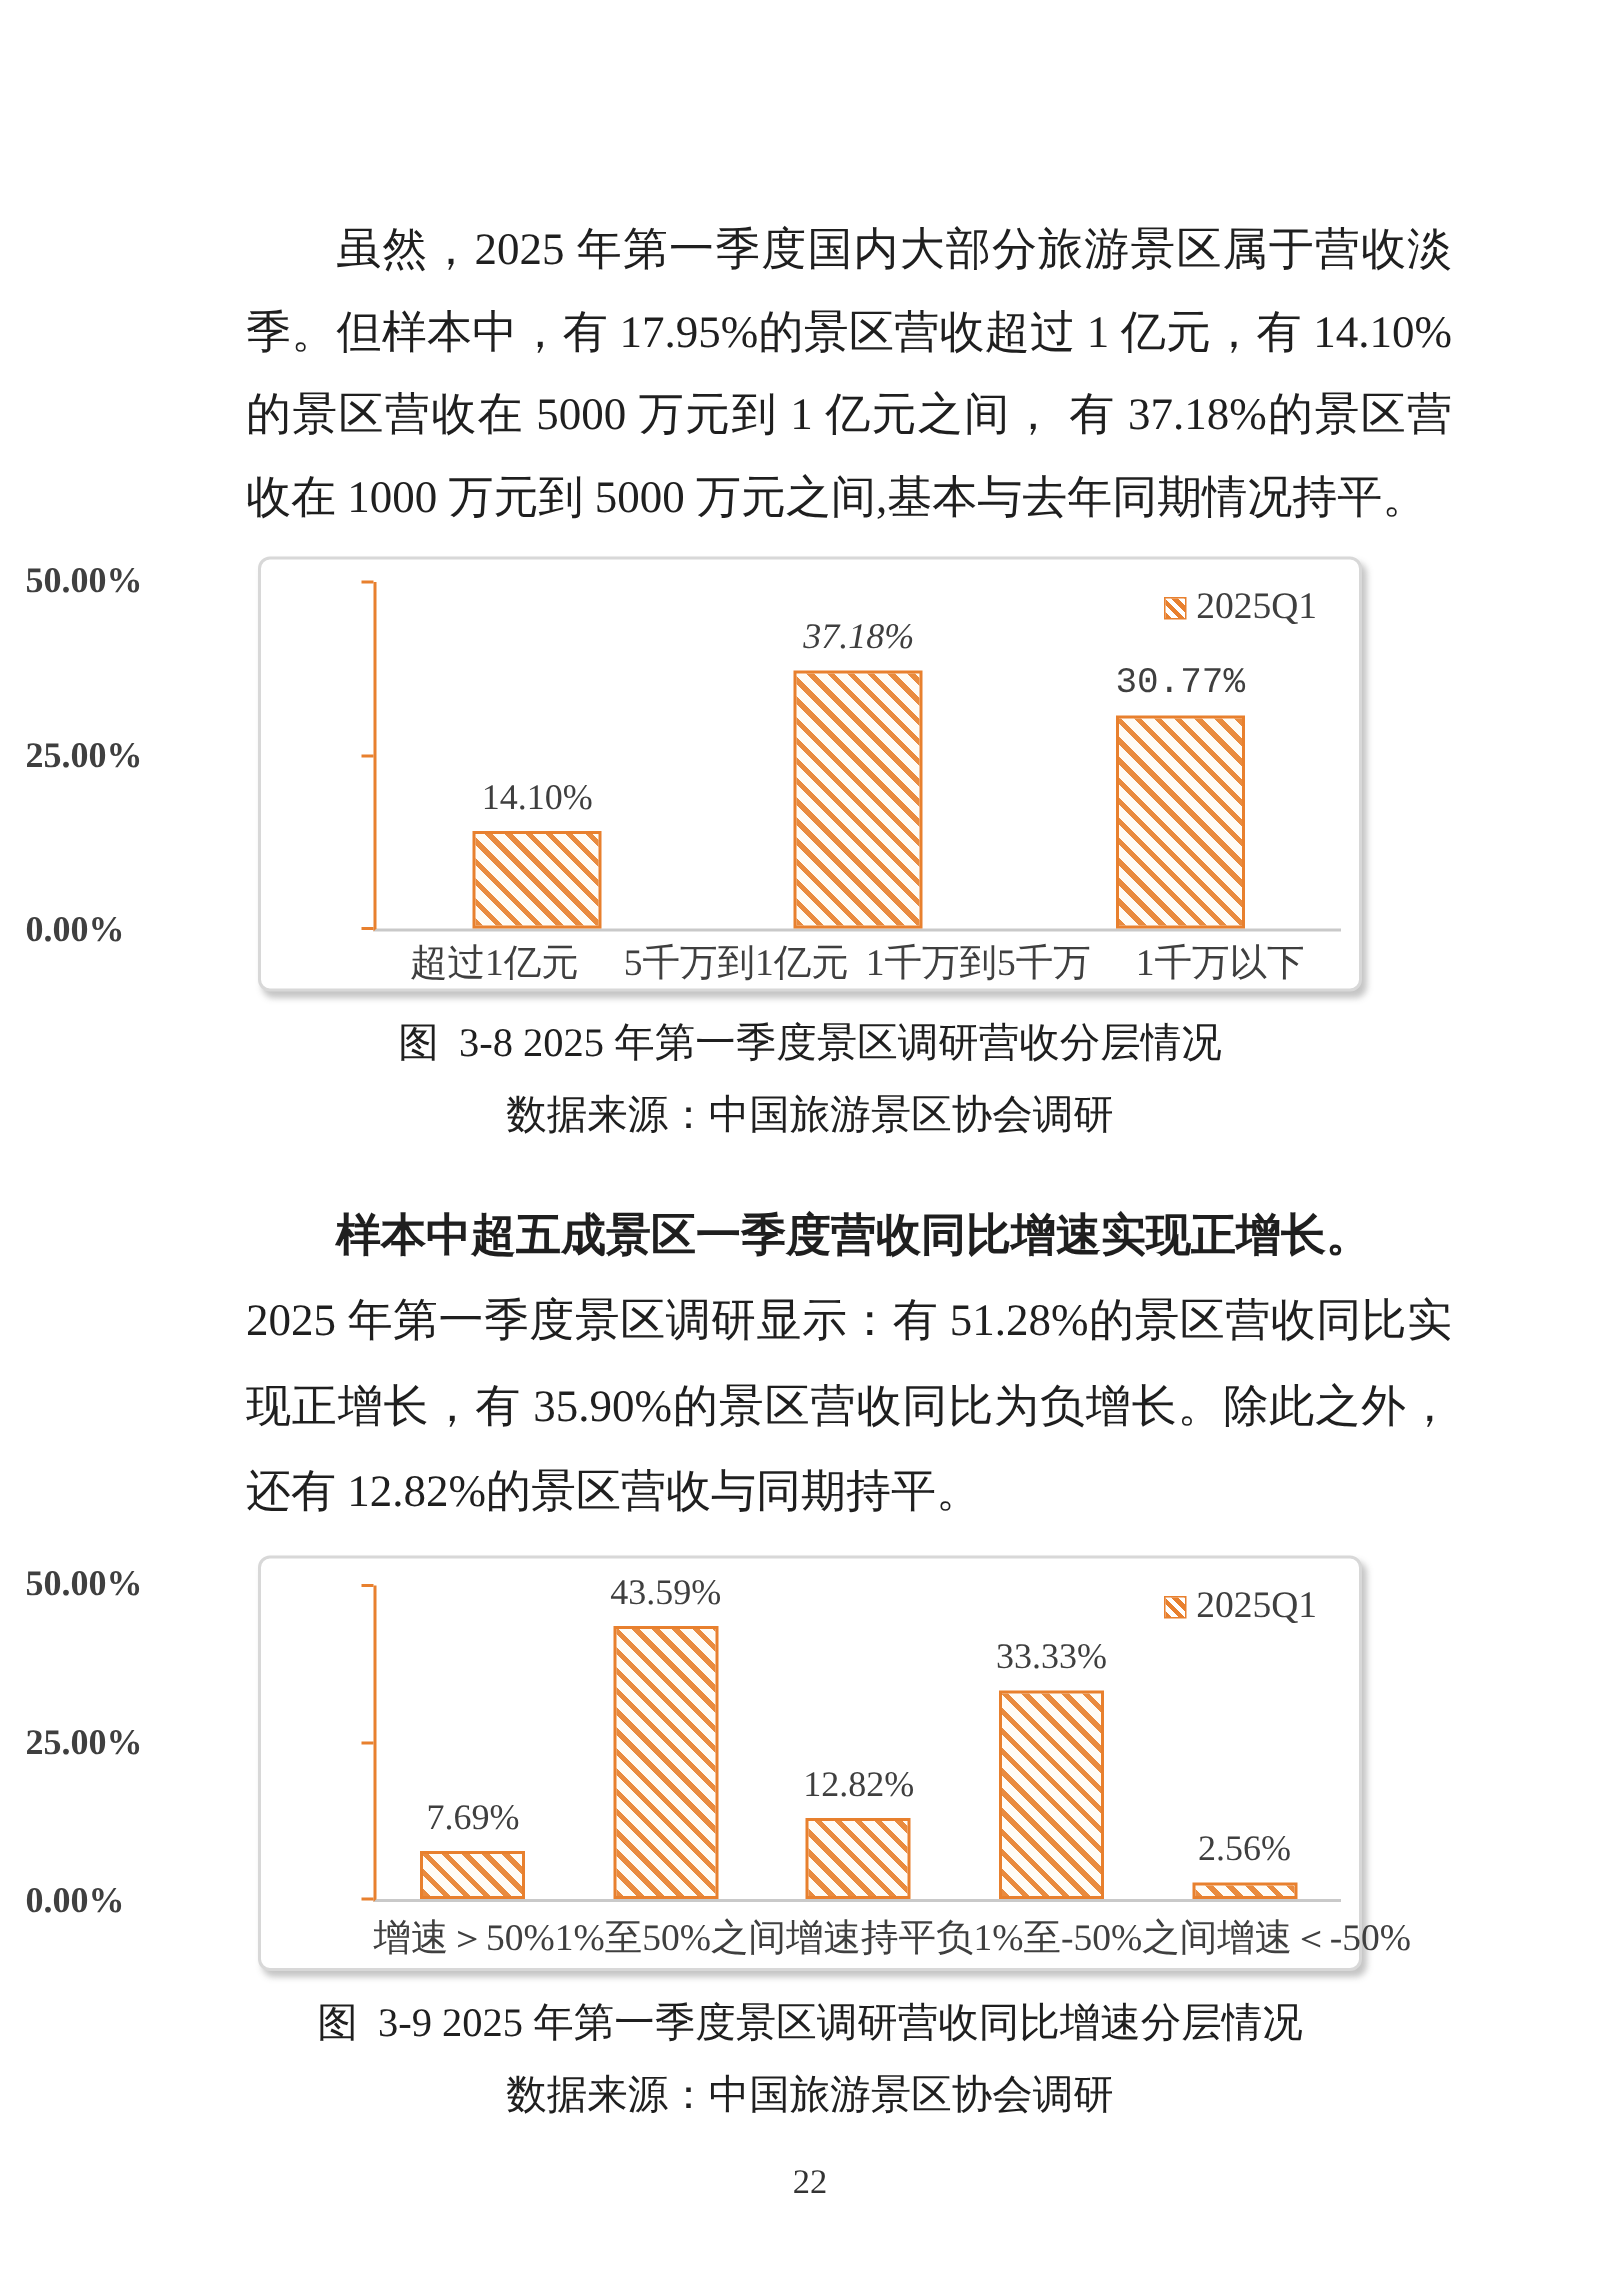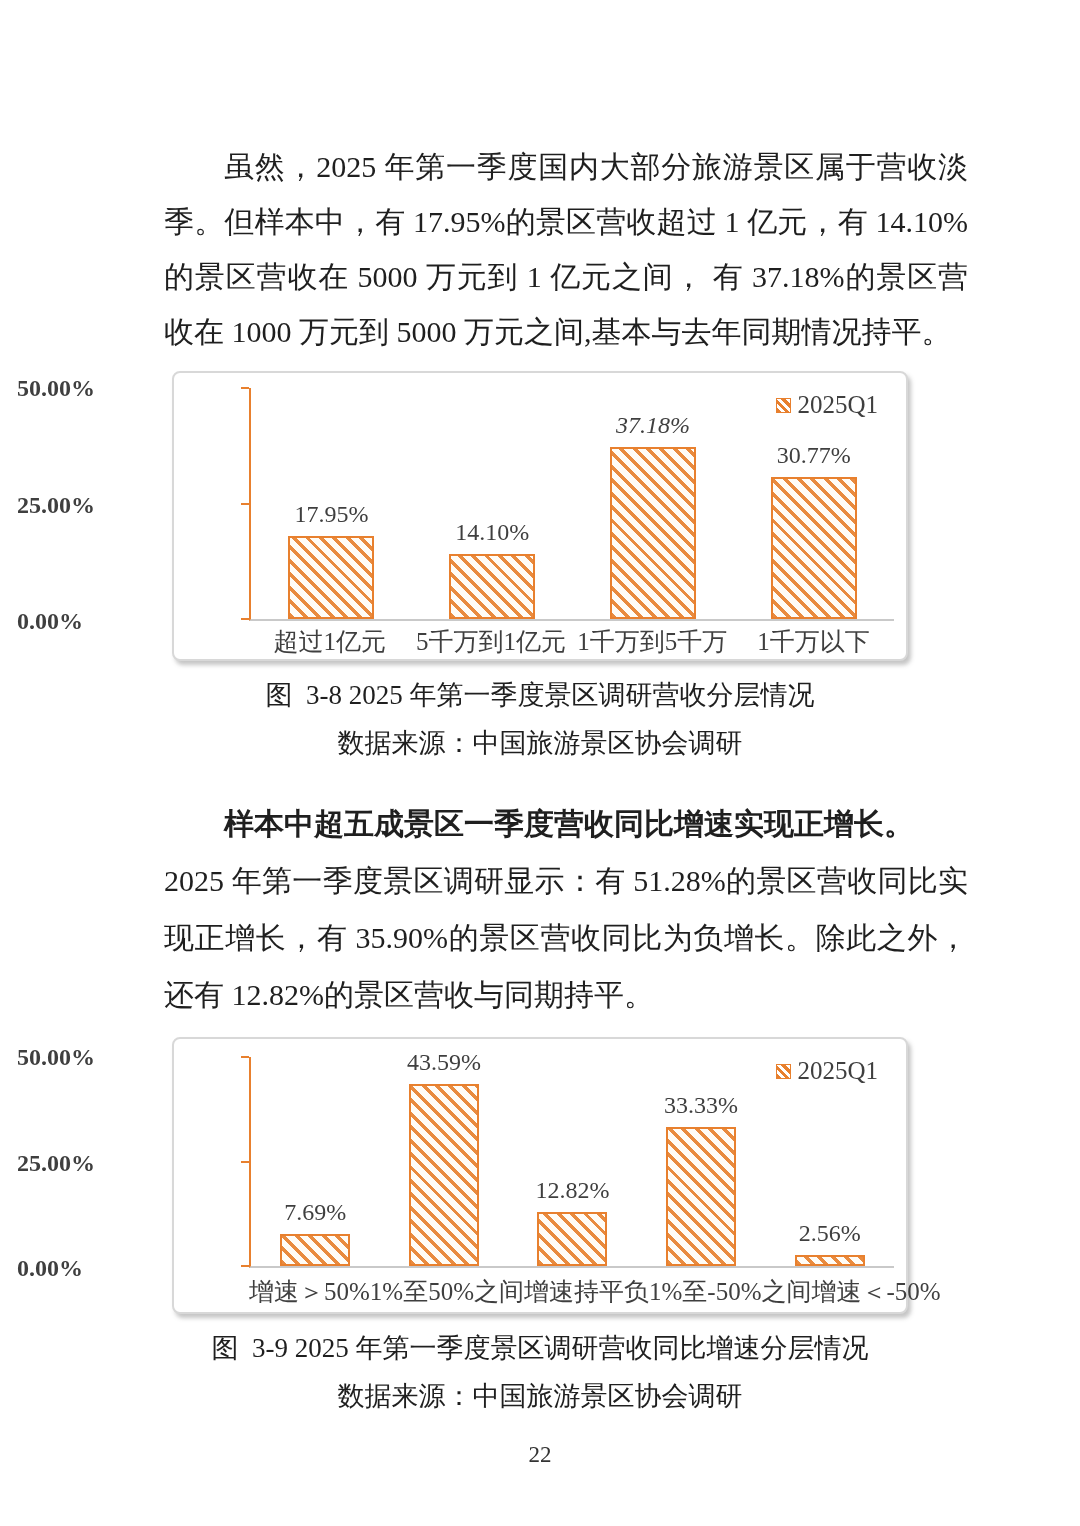--- a/index.html
+++ b/index.html
@@ -111,34 +111,30 @@
     <span>2025Q1</span>
   </div>
   <div class="ylabels">
       <div class="ytick-label" style="top: 100%;">0.00%</div>
       <div class="ytick-label" style="top: 50%;">25.00%</div>
       <div class="ytick-label" style="top: 0%;">50.00%</div>
     </div>
   <div class="plot">
     <div class="plot-area">
         <div class="cat">
-          <div class="bar" style="height: 35.9%; width: 86px;"></div>
-          <div class="bar-label" style="bottom: calc(35.9% + 8px);">17.95%</div>
-        </div>
-        <div class="cat">
           <div class="bar" style="height: 28.2%; width: 86px;"></div>
           <div class="bar-label" style="bottom: calc(28.2% + 8px);">14.10%</div>
         </div>
         <div class="cat">
           <div class="bar" style="height: 74.36%; width: 86px;"></div>
           <div class="bar-label" style="bottom: calc(74.36% + 8px); font-style: italic;">37.18%</div>
         </div>
         <div class="cat">
           <div class="bar" style="height: 61.54%; width: 86px;"></div>
-          <div class="bar-label" style="bottom: calc(61.54% + 8px);">30.77%</div>
+          <div class="bar-label" style="bottom: calc(61.54% + 8px); font-family: Liberation Mono, monospace;">30.77%</div>
         </div>
       </div>
   <div class="ytick-mark" style="top: 100%;"></div>
       <div class="ytick-mark" style="top: 50%;"></div>
       <div class="ytick-mark" style="top: 0%;"></div>
     </div>
   <div class="xlabels">
       <div class="xcat">超过1亿元</div>
       <div class="xcat">5千万到1亿元</div>
       <div class="xcat">1千万到5千万</div>

